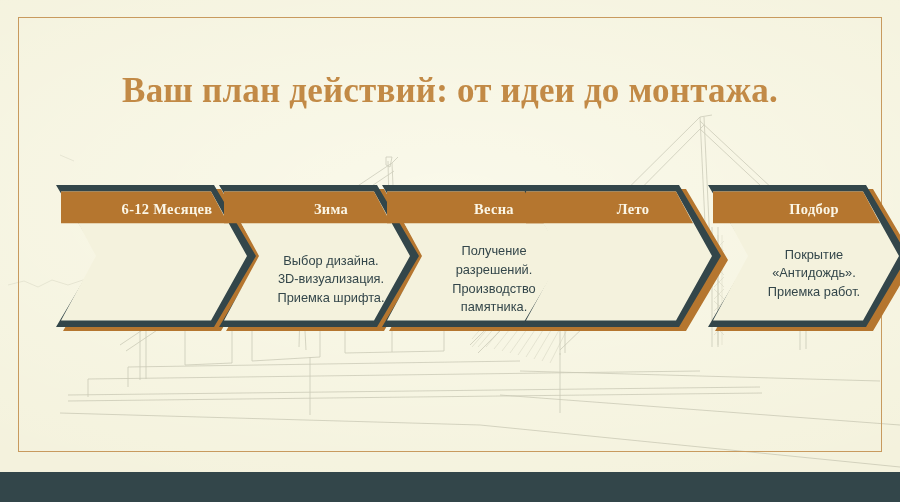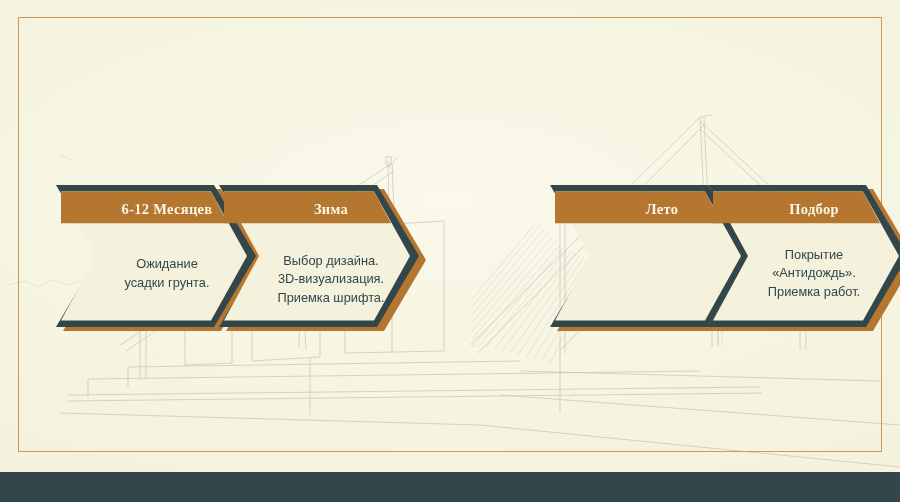--- a/index.html
+++ b/index.html
@@ -250,50 +250,62 @@
 
       <g stroke="#a8a892" stroke-width="0.7" opacity="0.55" fill="none">
         <path d="M8 190 L24 186 L38 192 L52 185 L68 190 L86 184 L104 190"></path>
         <path d="M60 60 L74 66"></path>
       </g>
     </svg>
   </div>
 
   <div id="frame"></div>
 
+  <h1 id="title">Ваш план действий: от идеи до монтажа.</h1>
 
   <div id="flow">
 
     <div class="step s1" style="left:0px;width:200px;">
       <div class="shadow" style="clip-path:polygon(0% 0%, 79% 0%, 100% 50%, 79% 100%, 0% 100%, 21% 50%);"></div>
       <div class="outline" style="clip-path:polygon(0% 0%, 79% 0%, 100% 50%, 79% 100%, 0% 100%, 21% 50%);"></div>
       <div class="fill-body" style="clip-path:polygon(2.5% 4.5%, 77.5% 4.5%, 95.5% 50%, 77.5% 95.5%, 2.5% 95.5%, 20% 50%);"></div>
       <div class="fill-head" style="clip-path:polygon(2.5% 4.5%, 77.5% 4.5%, 86% 27%, 2.5% 27%);"></div>
       <div class="content">
         <div class="head-label">6-12 Месяцев</div>
-        <div class="body-text">Ожидание
-усадки грунта.</div>
       </div>
     </div>
 
     <div class="step s2" style="left:163px;width:200px;">
       <div class="shadow" style="clip-path:polygon(0% 0%, 79% 0%, 100% 50%, 79% 100%, 0% 100%, 21% 50%);"></div>
       <div class="outline" style="clip-path:polygon(0% 0%, 79% 0%, 100% 50%, 79% 100%, 0% 100%, 21% 50%);"></div>
       <div class="fill-body" style="clip-path:polygon(2.5% 4.5%, 77.5% 4.5%, 95.5% 50%, 77.5% 95.5%, 2.5% 95.5%, 20% 50%);"></div>
       <div class="fill-head" style="clip-path:polygon(2.5% 4.5%, 77.5% 4.5%, 86% 27%, 2.5% 27%);"></div>
       <div class="content">
         <div class="head-label">Зима</div>
         <div class="body-text">Выбор дизайна.
 3D-визуализация.
 Приемка шрифта.</div>
       </div>
     </div>
 
-
-    <div class="step s4" style="left:494px;width:200px;">
+    <div class="step s3" style="left:326px;width:200px;">
+      <div class="shadow" style="clip-path:polygon(0% 0%, 79% 0%, 100% 50%, 79% 100%, 0% 100%, 21% 50%);"></div>
+      <div class="outline" style="clip-path:polygon(0% 0%, 79% 0%, 100% 50%, 79% 100%, 0% 100%, 21% 50%);"></div>
+      <div class="fill-body" style="clip-path:polygon(2.5% 4.5%, 77.5% 4.5%, 95.5% 50%, 77.5% 95.5%, 2.5% 95.5%, 20% 50%);"></div>
+      <div class="fill-head" style="clip-path:polygon(2.5% 4.5%, 77.5% 4.5%, 86% 27%, 2.5% 27%);"></div>
+      <div class="content">
+        <div class="head-label">Весна</div>
+        <div class="body-text">Получение
+разрешений.
+Производство
+памятника.</div>
+      </div>
+    </div>
+
+    <div class="step s4" style="left:465px;width:200px;">
       <div class="shadow" style="clip-path:polygon(0% 0%, 79% 0%, 100% 50%, 79% 100%, 0% 100%, 21% 50%);"></div>
       <div class="outline" style="clip-path:polygon(0% 0%, 79% 0%, 100% 50%, 79% 100%, 0% 100%, 21% 50%);"></div>
       <div class="fill-body" style="clip-path:polygon(2.5% 4.5%, 77.5% 4.5%, 95.5% 50%, 77.5% 95.5%, 2.5% 95.5%, 20% 50%);"></div>
       <div class="fill-head" style="clip-path:polygon(2.5% 4.5%, 77.5% 4.5%, 86% 27%, 2.5% 27%);"></div>
       <div class="content">
         <div class="head-label">Лето</div>
       </div>
     </div>
 
     <div class="step s5" style="left:652px;width:200px;">

